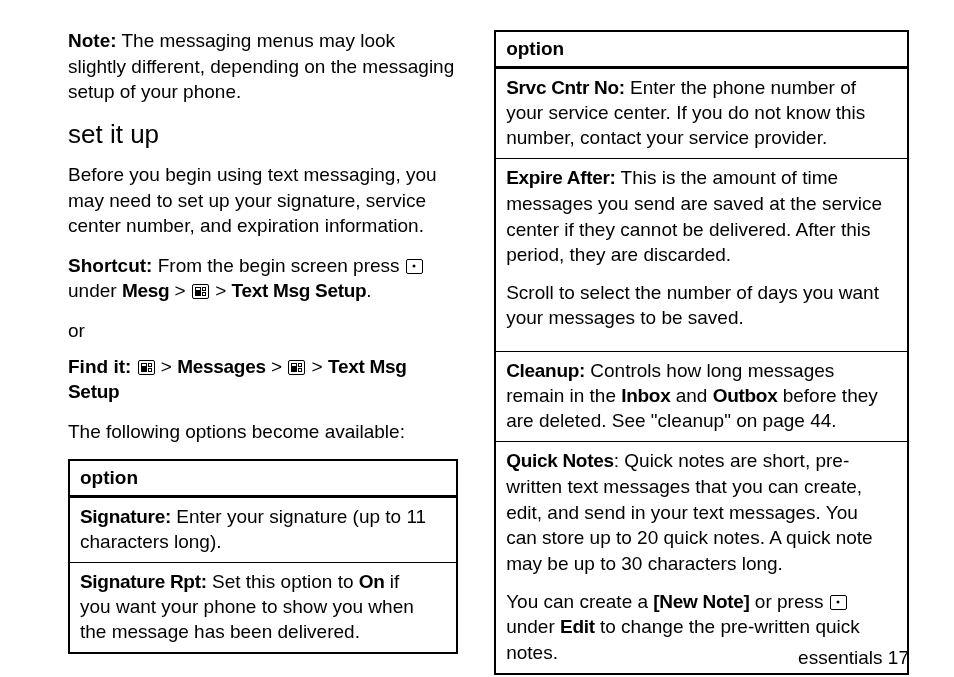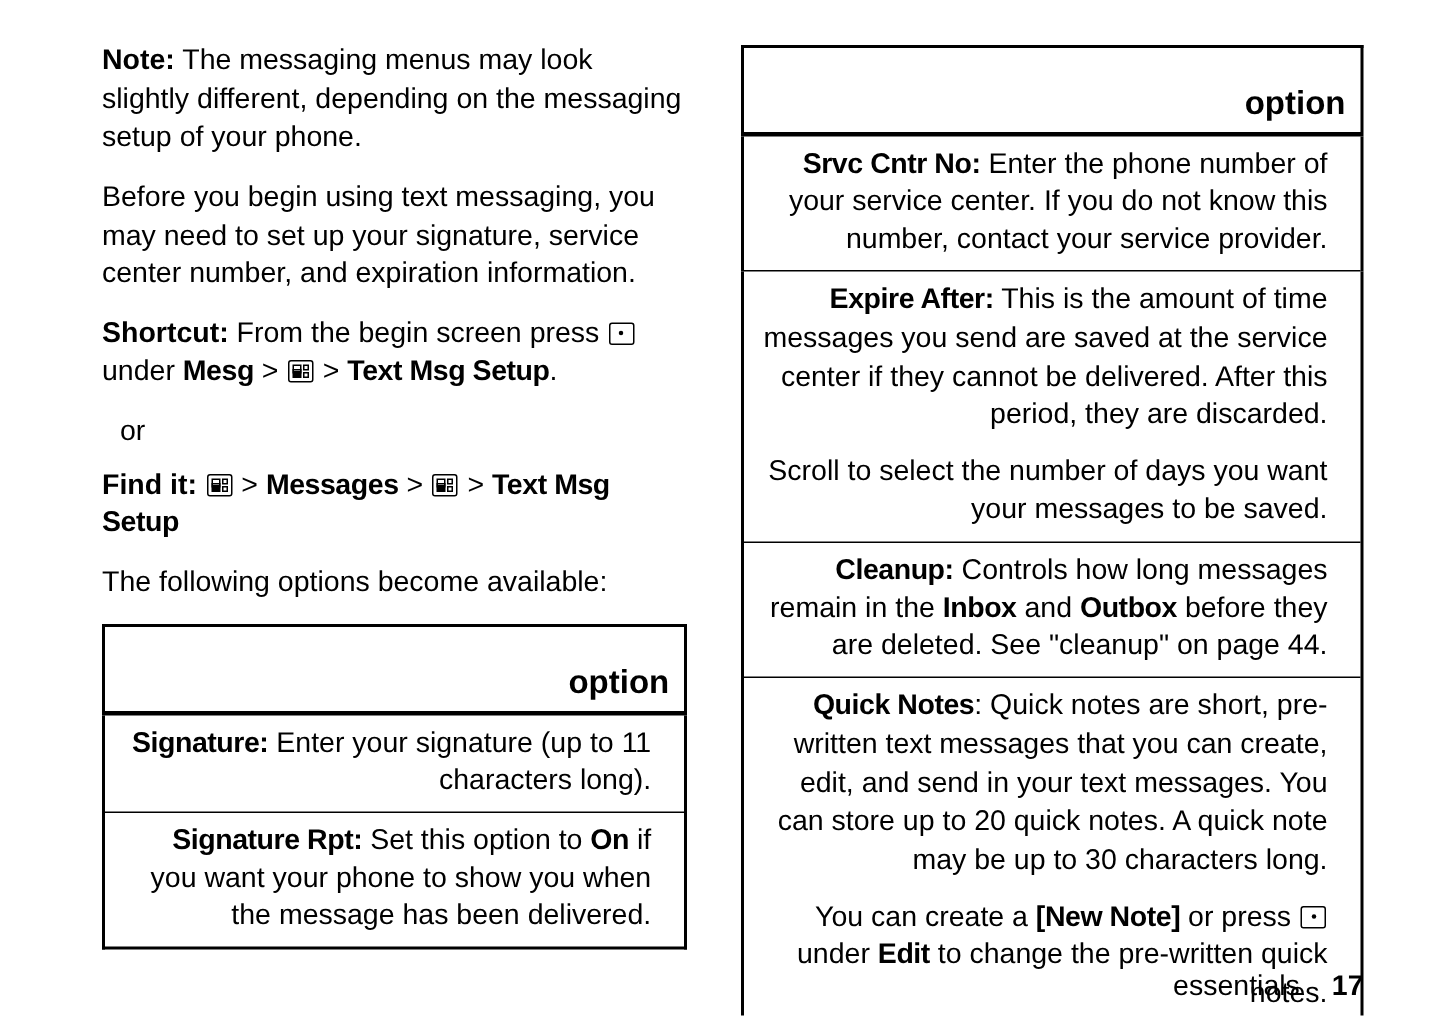--- a/index.html
+++ b/index.html
@@ -66,58 +66,58 @@
     .icon-menu i {
       position:absolute;
       right:2px;bottom:2px;width:4px;height:4px;border:1px solid #000;
     }
     table.opt {
       border-collapse: collapse;
       width: 100%;
       margin-top: 2px;
     }
     table.opt th {
-      text-align: right;
-      font-size: 22px;
-      padding: 24px 10px 6px 10px;
+      text-align: left;
+      font-size: 19px;
+      padding: 6px 10px 6px 10px;
       border-left: 2px solid #000;
       border-right: 2px solid #000;
       border-top: 2px solid #000;
       border-bottom: 3px solid #000;
     }
     table.opt td {
       font-size: 19px;
       line-height: 1.32;
       padding: 6px 22px 8px 10px;
       border: 1px solid #000;
       border-left-width: 2px;
       border-right-width: 2px;
-      text-align: right;
     }
     table.opt tr:last-child td { border-bottom-width: 2px; }
     .footer {
       position: absolute;
       right: 45px;
       bottom: 8px;
       font-size: 19px;
     }
-    .footer .pn { font-weight: bold; margin-left: 16px; }
-    .tight { margin-bottom: 10px; margin-left: 12px; }
+    .footer .pn { font-weight: normal; }
+    .tight { margin-bottom: 10px; }
   </style>
 </head>
 <body>
 
 <div class="columns">
 
   <div class="col">
 
     <p>
       <span class="b">Note:</span><span> The messaging menus may look slightly different, depending on the messaging setup of your phone.</span>
     </p>
 
+    <h2>set it up</h2>
 
     <p>Before you begin using text messaging, you may need to set up your signature, service center number, and expiration information.</p>
 
     <p>
       <span class="b">Shortcut:</span><span> From the begin screen press </span><span class="icon icon-dot"></span><span> under </span><span class="cond">Mesg</span><span> &gt; </span><span class="icon icon-menu"><span></span><i></i></span><span> &gt; </span><span class="cond">Text Msg Setup</span><span>.</span>
     </p>
 
     <p class="tight">or</p>
 
     <p>
@@ -154,21 +154,21 @@
             <th>option</th>
           </tr>
       <tr>
             <td>
         <span class="cond">Srvc Cntr No:</span><span> Enter the phone number of your service center. If you do not know this number, contact your service provider.</span>
       </td>
           </tr>
       <tr>
             <td>
         <p style="margin-bottom:12px;"><span class="cond">Expire After:</span><span> This is the amount of time messages you send are saved at the service center if they cannot be delivered. After this period, they are discarded.</span></p>
-        <p style="margin-bottom:0;">Scroll to select the number of days you want your messages to be saved.</p>
+        <p style="margin-bottom:12px;">Scroll to select the number of days you want your messages to be saved.</p>
       </td>
           </tr>
       <tr>
             <td>
         <span class="cond">Cleanup:</span><span> Controls how long messages remain in the </span><span class="cond">Inbox</span><span> and </span><span class="cond">Outbox</span><span> before they are deleted. See "cleanup" on page 44.</span>
       </td>
           </tr>
       <tr>
             <td>
         <p style="margin-bottom:12px;"><span class="cond">Quick Notes</span><span>: Quick notes are short, pre-written text messages that you can create, edit, and send in your text messages. You can store up to 20 quick notes. A quick note may be up to 30 characters long.</span></p>

